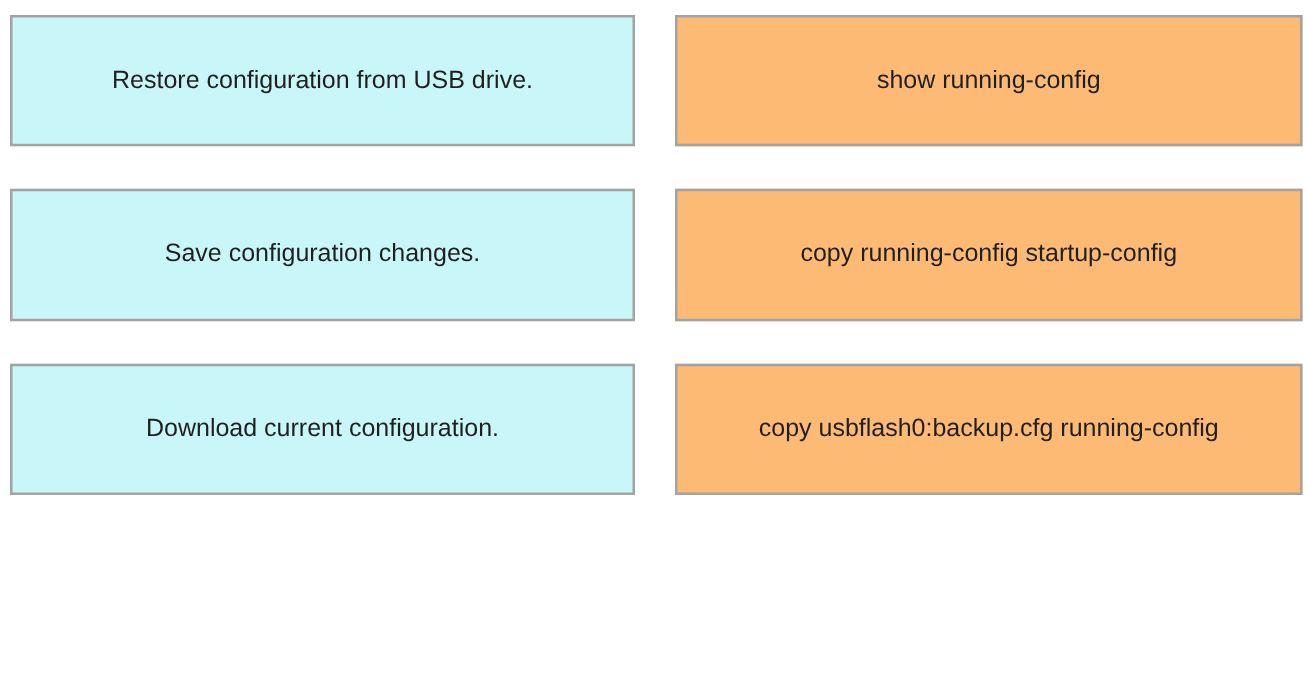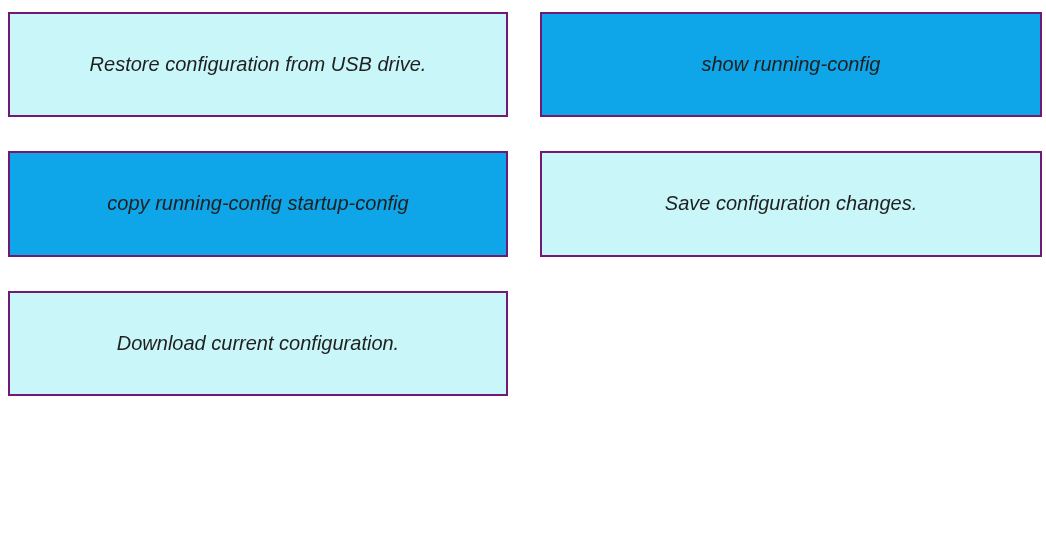--- a/index.html
+++ b/index.html
@@ -21,62 +21,64 @@
     left: 8px;
     right: 4px;
     bottom: 8px;
     display: grid;
     grid-template-columns: 500px 1fr;
     column-gap: 32px;
     grid-template-rows: repeat(4, 1fr);
     row-gap: 34px;
   }
   .box {
-    border: 2px solid #701a75;
+    border: 2px solid #a3a3a3;
     display: flex;
     align-items: center;
     justify-content: center;
     text-align: center;
     box-sizing: border-box;
     cursor: default;
     user-select: none;
-    font-style: italic;
   }
   .box .label {
     font-size: 20px;
     line-height: 1.25;
     color: #1f1f1f;
     padding: 0 14px;
   }
   .description-box {
     background: #c9f6f8;
   }
   .command-box {
-    background: #0ea5e9;
+    background: #fdba74;
   }
 </style>
 </head>
 <body>
 
 <div class="page">
   <div class="board">
 
     <div class="box description-box">
       <span class="label">Restore configuration from USB drive.</span>
     </div>
     <div class="box command-box">
       <span class="label">show running-config</span>
     </div>
 
+    <div class="box description-box">
+      <span class="label">Save configuration changes.</span>
+    </div>
     <div class="box command-box">
       <span class="label">copy running-config startup-config</span>
-    </div>
-    <div class="box description-box">
-      <span class="label">Save configuration changes.</span>
     </div>
 
     <div class="box description-box">
       <span class="label">Download current configuration.</span>
     </div>
 
+    <div class="box command-box">
+      <span class="label">copy usbflash0:backup.cfg running-config</span>
+    </div>
 
   </div>
 </div>
 
 </body></html>

